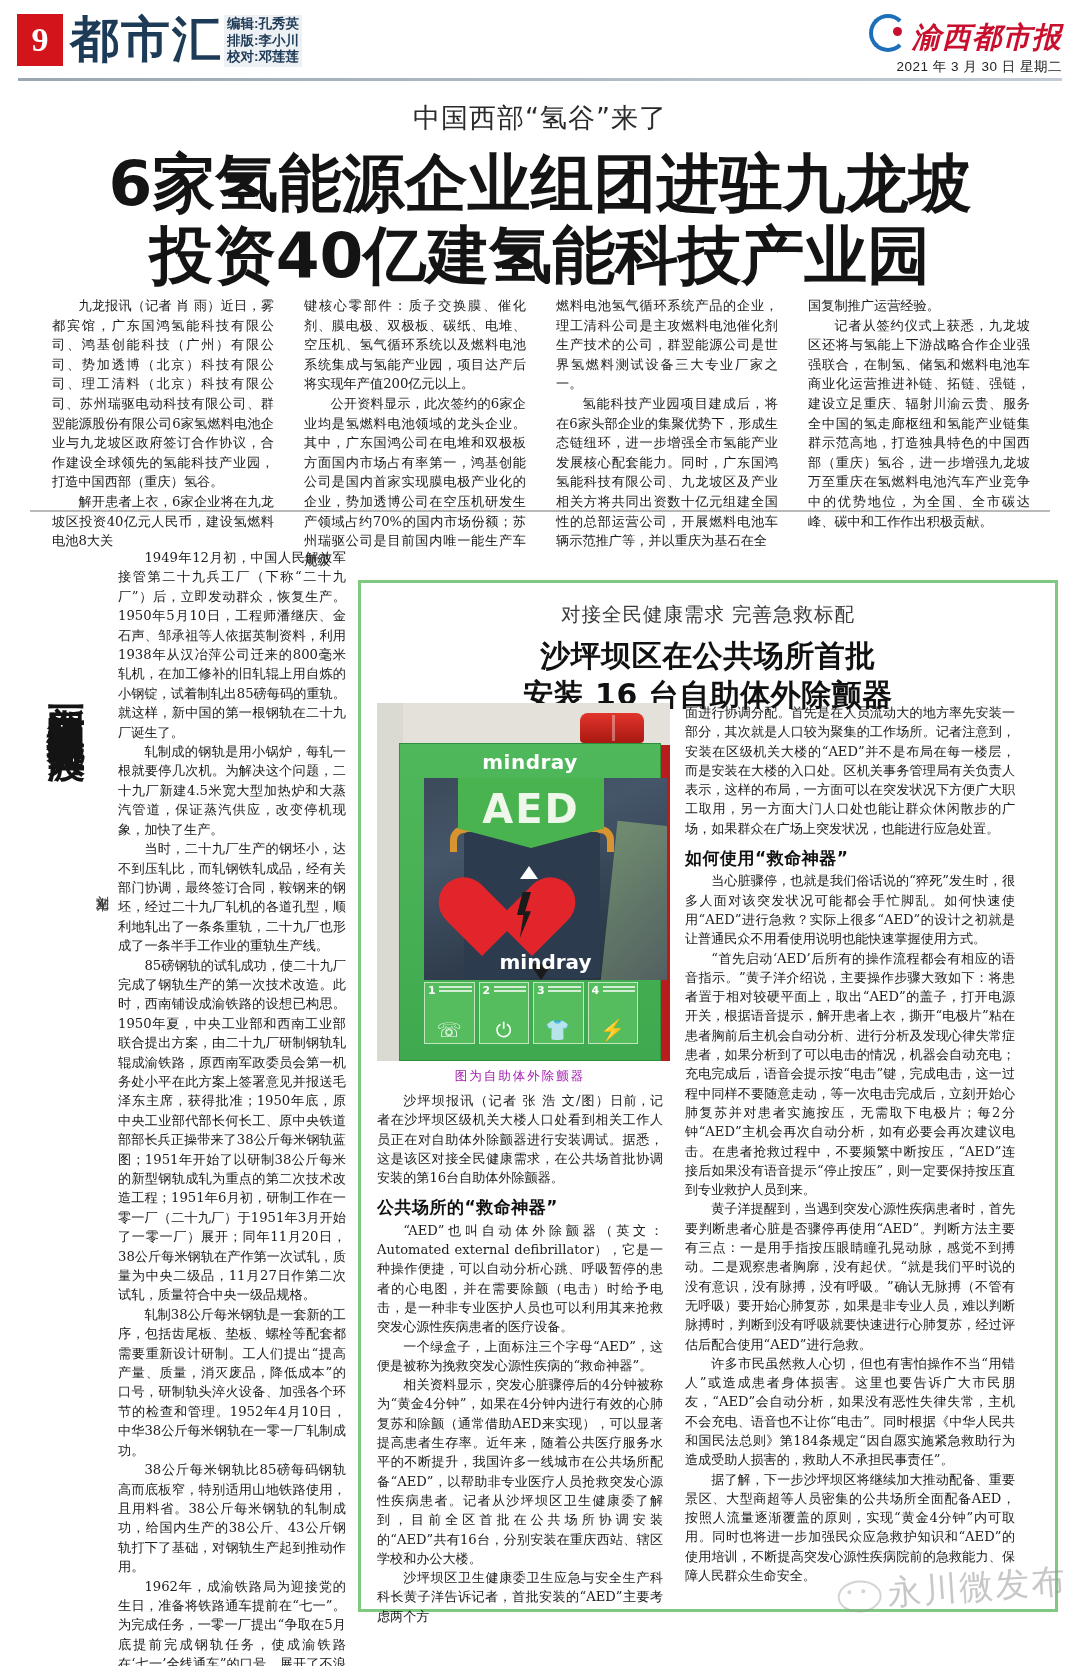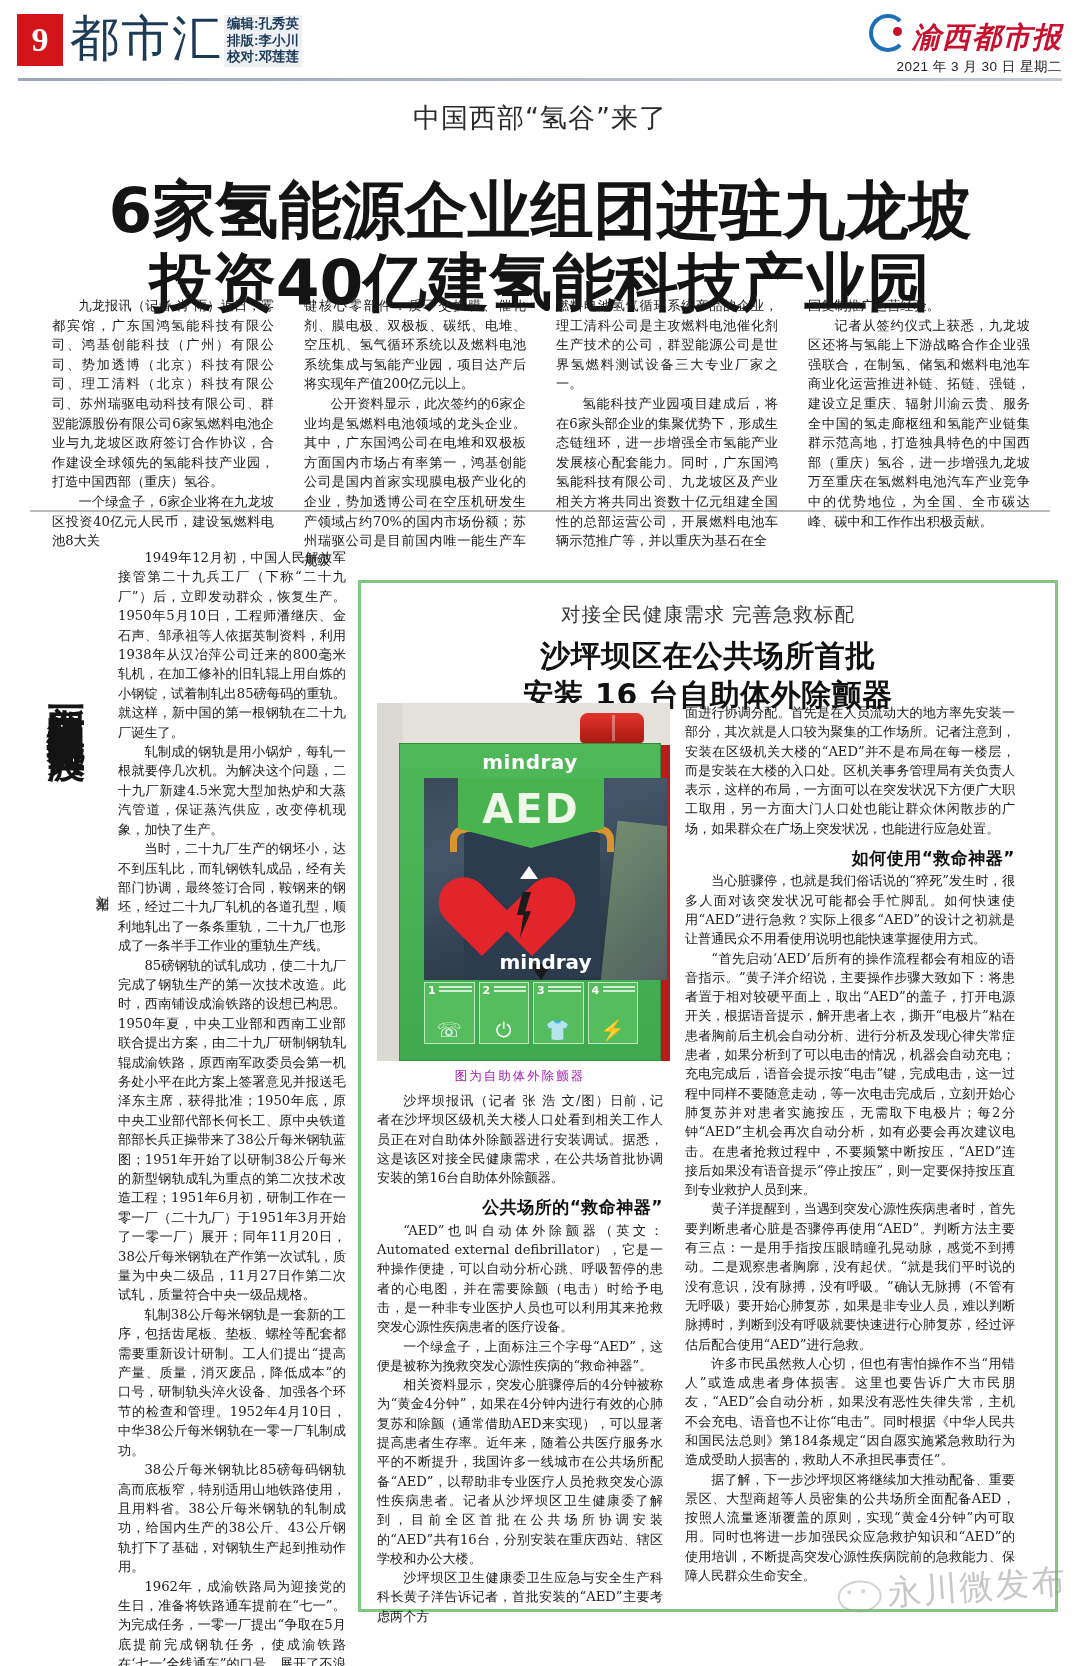--- a/index.html
+++ b/index.html
@@ -3,42 +3,42 @@
 <meta charset="utf-8">
 <style>
   html,body{margin:0;padding:0;background:#fff;}
   body{width:1080px;height:1666px;font-family:"Liberation Serif","DejaVu Serif",serif;color:#1a1a1a;position:relative;overflow:hidden;}
   .page{width:1080px;height:1666px;position:relative;background:#fff;}
 
   
   .masthead{position:absolute;left:0;top:0;width:1080px;height:84px;}
   .pagenum{position:absolute;left:17px;top:14px;width:46px;height:52px;background:#d4141b;color:#fff;
            font-family:"Liberation Serif",serif;font-weight:bold;font-size:34px;line-height:52px;text-align:center;}
-  .mast-title{position:absolute;left:70px;top:8px;font-family:"DejaVu Serif",serif;font-weight:normal;
+  .mast-title{position:absolute;left:70px;top:8px;font-family:"DejaVu Serif",serif;font-weight:bold;
               font-size:49px;letter-spacing:2px;color:#1d3a57;line-height:62px;}
   .mast-credits{position:absolute;left:224px;top:15px;font-size:13.5px;line-height:16.5px;
                 color:#1d3a57;font-family:"Liberation Sans",sans-serif;font-weight:bold;
                 background:#eef1f4;padding:1px 3px;}
   .mast-credits div{white-space:nowrap;}
   .paper-logo{position:absolute;right:18px;top:14px;text-align:right;}
   .paper-logo .pl-name{font-family:"DejaVu Serif",serif;font-size:29px;font-weight:bold;color:#c8102e;
         font-style:italic;letter-spacing:1px;line-height:34px;white-space:nowrap;}
   .paper-logo .pl-mark{display:inline-block;width:30px;height:30px;border-radius:50%;
         border:4px solid #1c6fb8;border-right-color:transparent;vertical-align:-5px;margin-right:5px;position:relative;}
   .paper-logo .pl-mark:after{content:"";position:absolute;right:1px;top:9px;width:9px;height:9px;border-radius:50%;background:#c8102e;}
   .paper-logo .pl-date{font-family:"Liberation Sans",sans-serif;font-size:13.5px;color:#222;margin-top:4px;letter-spacing:.5px;}
   .mast-rule{position:absolute;left:18px;top:78px;width:1044px;height:3px;
              background:linear-gradient(to right,#9aa7b3,#c3ccd4);}
 
   
   .lead-shoulder{position:absolute;left:0;top:100px;width:1080px;text-align:center;
       font-family:"DejaVu Sans","Liberation Sans",sans-serif;font-size:27px;color:#2a2a2a;letter-spacing:1px;}
   .headline{position:absolute;left:40px;top:148px;width:1000px;text-align:center;
       font-family:"DejaVu Sans","Liberation Sans",sans-serif;font-weight:bold;font-size:63px;
-      line-height:72px;letter-spacing:0px;color:#141414;margin-top:27px;}
+      line-height:72px;letter-spacing:0px;color:#141414;}
   .headline div{white-space:nowrap;}
 
   .top-cols{position:absolute;left:52px;top:296px;width:982px;height:190px;
       display:flex;gap:30px;}
   .top-cols .col{width:222px;font-size:13.2px;line-height:19.6px;text-align:justify;color:#202020;
       font-family:"DejaVu Serif","Liberation Serif",serif;}
   .top-cols .col p{margin:0 0 0 0;text-indent:2em;}
   .top-cols .col p.noind{text-indent:0;}
 
   .sep-rule{position:absolute;left:30px;top:510px;width:1020px;height:2px;background:#b9b9b9;}
@@ -68,21 +68,21 @@
   .gb-headline div{white-space:nowrap;}
 
   .gb-cols{position:absolute;left:16px;top:120px;right:14px;bottom:8px;display:flex;gap:22px;}
   .gb-colL{width:286px;position:relative;}
   .gb-colR{width:330px;position:relative;font-size:13.1px;line-height:19.3px;text-align:justify;
       font-family:"DejaVu Serif","Liberation Serif",serif;color:#202020;}
   .gb-colR p{margin:0;text-indent:2em;}
   .gb-colL .txt{font-size:13.1px;line-height:19.3px;text-align:justify;
       font-family:"DejaVu Serif","Liberation Serif",serif;color:#202020;}
   .gb-colL .txt p{margin:0;text-indent:2em;}
-  .sub-h{text-align:right;font-family:"DejaVu Sans","Liberation Sans",sans-serif;
+  .sub-h{text-align:left;font-family:"DejaVu Sans","Liberation Sans",sans-serif;
       font-weight:bold;font-size:17px;color:#111;margin:11px 0 3px 0;letter-spacing:.5px;}
   .photo-cap{text-align:center;font-family:"DejaVu Serif",serif;font-size:12.5px;color:#a21caf;
       letter-spacing:2px;margin:7px 0 6px 0;}
   .byline{font-family:"DejaVu Serif",serif;letter-spacing:1px;}
 
   
   .photo{width:293px;height:358px;background:#b91c1c;position:relative;overflow:hidden;}
   .ph-wallL{position:absolute;left:0;top:0;width:26px;height:100%;background:#dad9d2;}
   .ph-wallTop{position:absolute;left:0;top:0;width:100%;height:42px;background:#e3e1da;}
   .ph-siren{position:absolute;right:26px;top:10px;width:64px;height:30px;border-radius:8px 8px 4px 4px;
@@ -158,21 +158,21 @@
 
   <div class="lead-shoulder">中国西部“氢谷”来了</div>
   <div class="headline">
     <div>6家氢能源企业组团进驻九龙坡</div>
     <div>投资40亿建氢能科技产业园</div>
   </div>
 
   <div class="top-cols">
     <div class="col">
       <p>九龙报讯（记者 肖 雨）近日，雾都宾馆，广东国鸿氢能科技有限公司、鸿基创能科技（广州）有限公司、势加透博（北京）科技有限公司、理工清料（北京）科技有限公司、苏州瑞驱电动科技有限公司、群翌能源股份有限公司6家氢燃料电池企业与九龙坡区政府签订合作协议，合作建设全球领先的氢能科技产业园，打造中国西部（重庆）氢谷。</p>
-      <p>一个绿盒子，6家企业将在九龙坡区投资40亿元人民币，建设氢燃料电池8大关</p>
+      <p>解开患者上衣，6家企业将在九龙坡区投资40亿元人民币，建设氢燃料电池8大关</p>
     </div>
     <div class="col">
       <p class="noind">键核心零部件：质子交换膜、催化剂、膜电极、双极板、碳纸、电堆、空压机、氢气循环系统以及燃料电池系统集成与氢能产业园，项目达产后将实现年产值200亿元以上。</p>
       <p>公开资料显示，此次签约的6家企业均是氢燃料电池领域的龙头企业。其中，广东国鸿公司在电堆和双极板方面国内市场占有率第一，鸿基创能公司是国内首家实现膜电极产业化的企业，势加透博公司在空压机研发生产领域占约70%的国内市场份额；苏州瑞驱公司是目前国内唯一能生产车规级</p>
     </div>
     <div class="col">
       <p class="noind">燃料电池氢气循环系统产品的企业，理工清科公司是主攻燃料电池催化剂生产技术的公司，群翌能源公司是世界氢燃料测试设备三大专业厂家之一。</p>
       <p>氢能科技产业园项目建成后，将在6家头部企业的集聚优势下，形成生态链纽环，进一步增强全市氢能产业发展核心配套能力。同时，广东国鸿氢能科技有限公司、九龙坡区及产业相关方将共同出资数十亿元组建全国性的总部运营公司，开展燃料电池车辆示范推广等，并以重庆为基石在全</p>
     </div>
     <div class="col">

